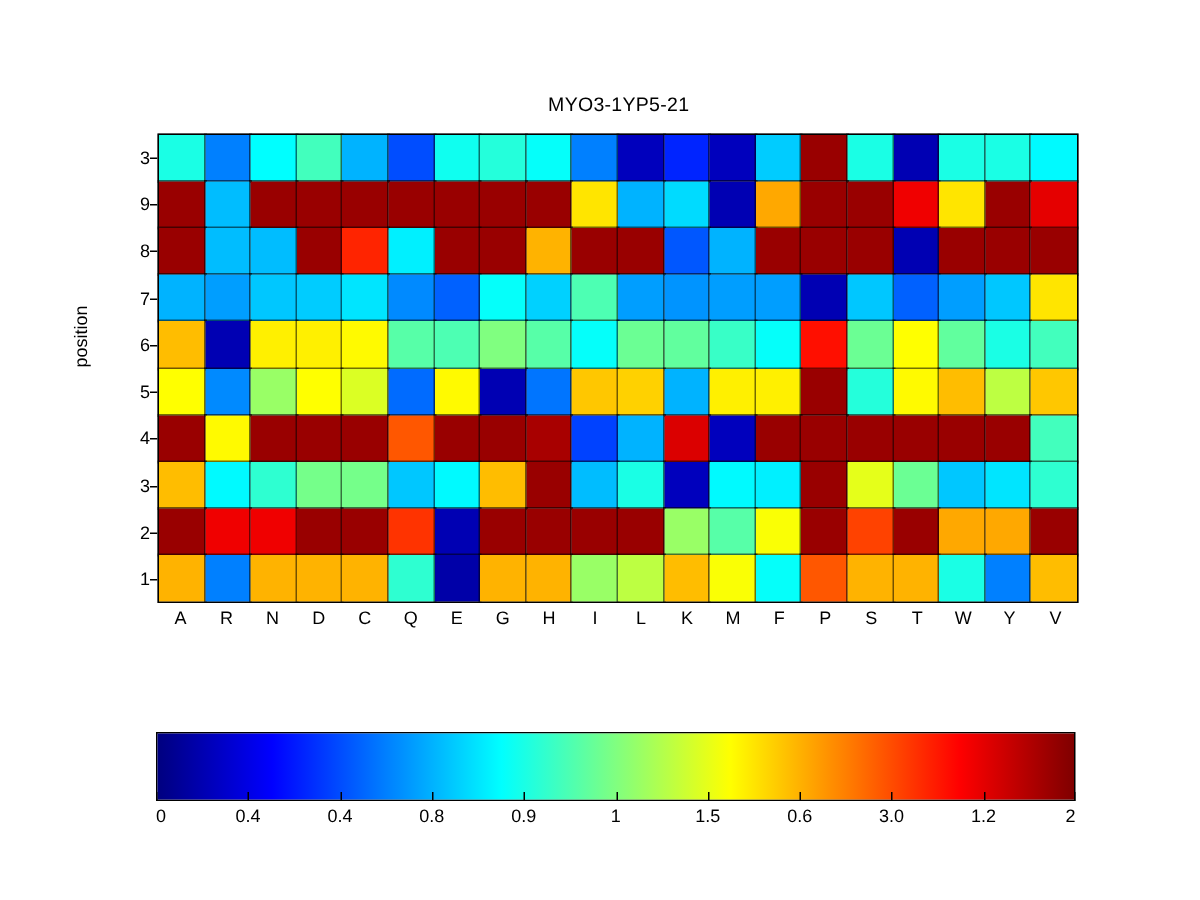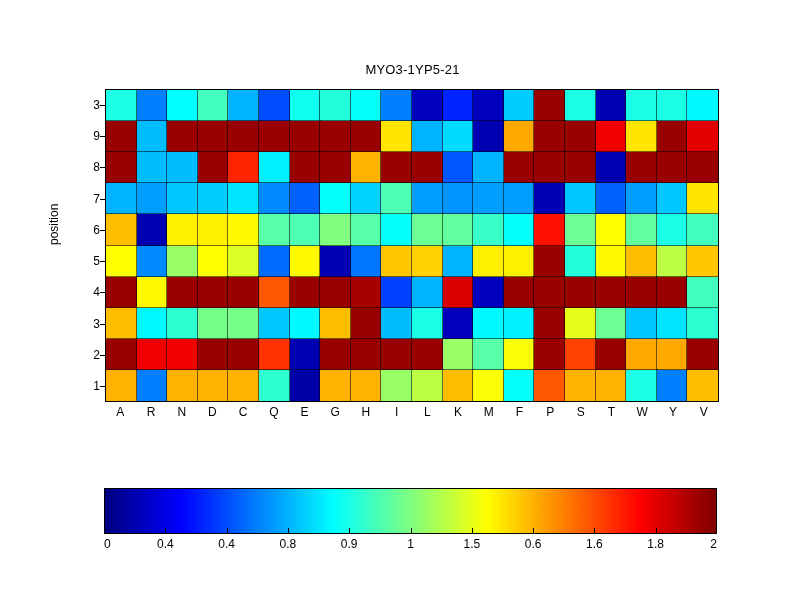--- a/index.html
+++ b/index.html
@@ -430,20 +430,20 @@
       <div class="cb-tick-label" style="left: 183.9px;">0.8</div>
       <div class="cb-tick-mark" style="left: 245.2px;"></div>
       <div class="cb-tick-label" style="left: 245.2px;">0.9</div>
       <div class="cb-tick-mark" style="left: 306.5px;"></div>
       <div class="cb-tick-label" style="left: 306.5px;">1</div>
       <div class="cb-tick-mark" style="left: 367.8px;"></div>
       <div class="cb-tick-label" style="left: 367.8px;">1.5</div>
       <div class="cb-tick-mark" style="left: 429.1px;"></div>
       <div class="cb-tick-label" style="left: 429.1px;">0.6</div>
       <div class="cb-tick-mark" style="left: 490.4px;"></div>
-      <div class="cb-tick-label" style="left: 490.4px;">1.6</div>
+      <div class="cb-tick-label" style="left: 490.4px;">3.0</div>
       <div class="cb-tick-mark" style="left: 551.7px;"></div>
-      <div class="cb-tick-label" style="left: 551.7px;">1.8</div>
+      <div class="cb-tick-label" style="left: 551.7px;">1.2</div>
       <div class="cb-tick-mark" style="left: 612px;"></div>
       <div class="cb-tick-label" style="left: 613px; transform: translateX(-100%);">2</div>
     </div>
 
 </div>
 
 </body></html>

